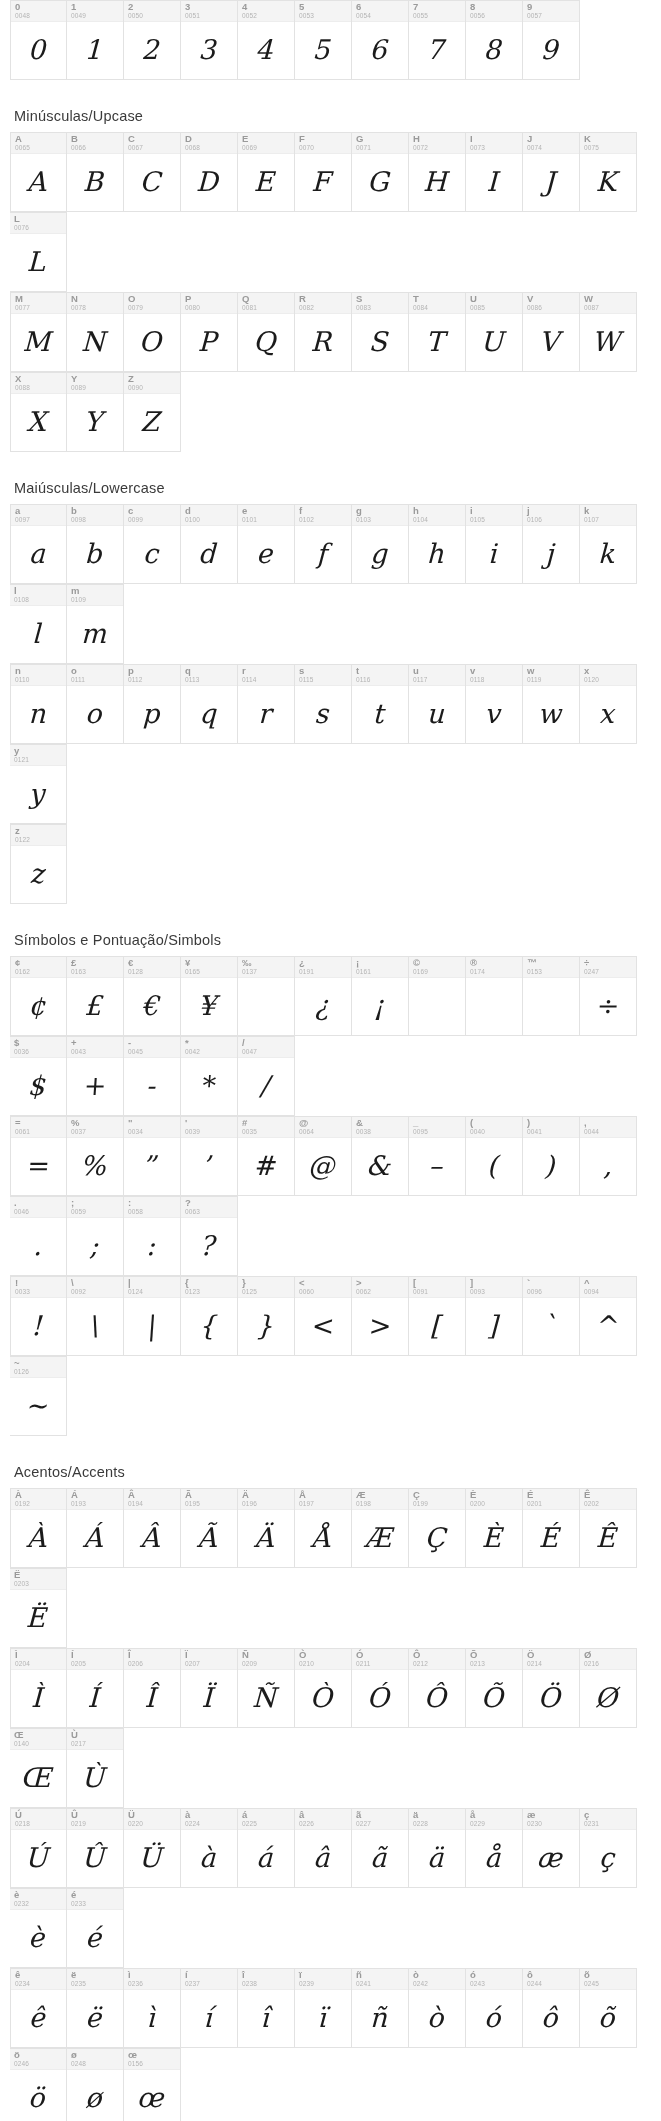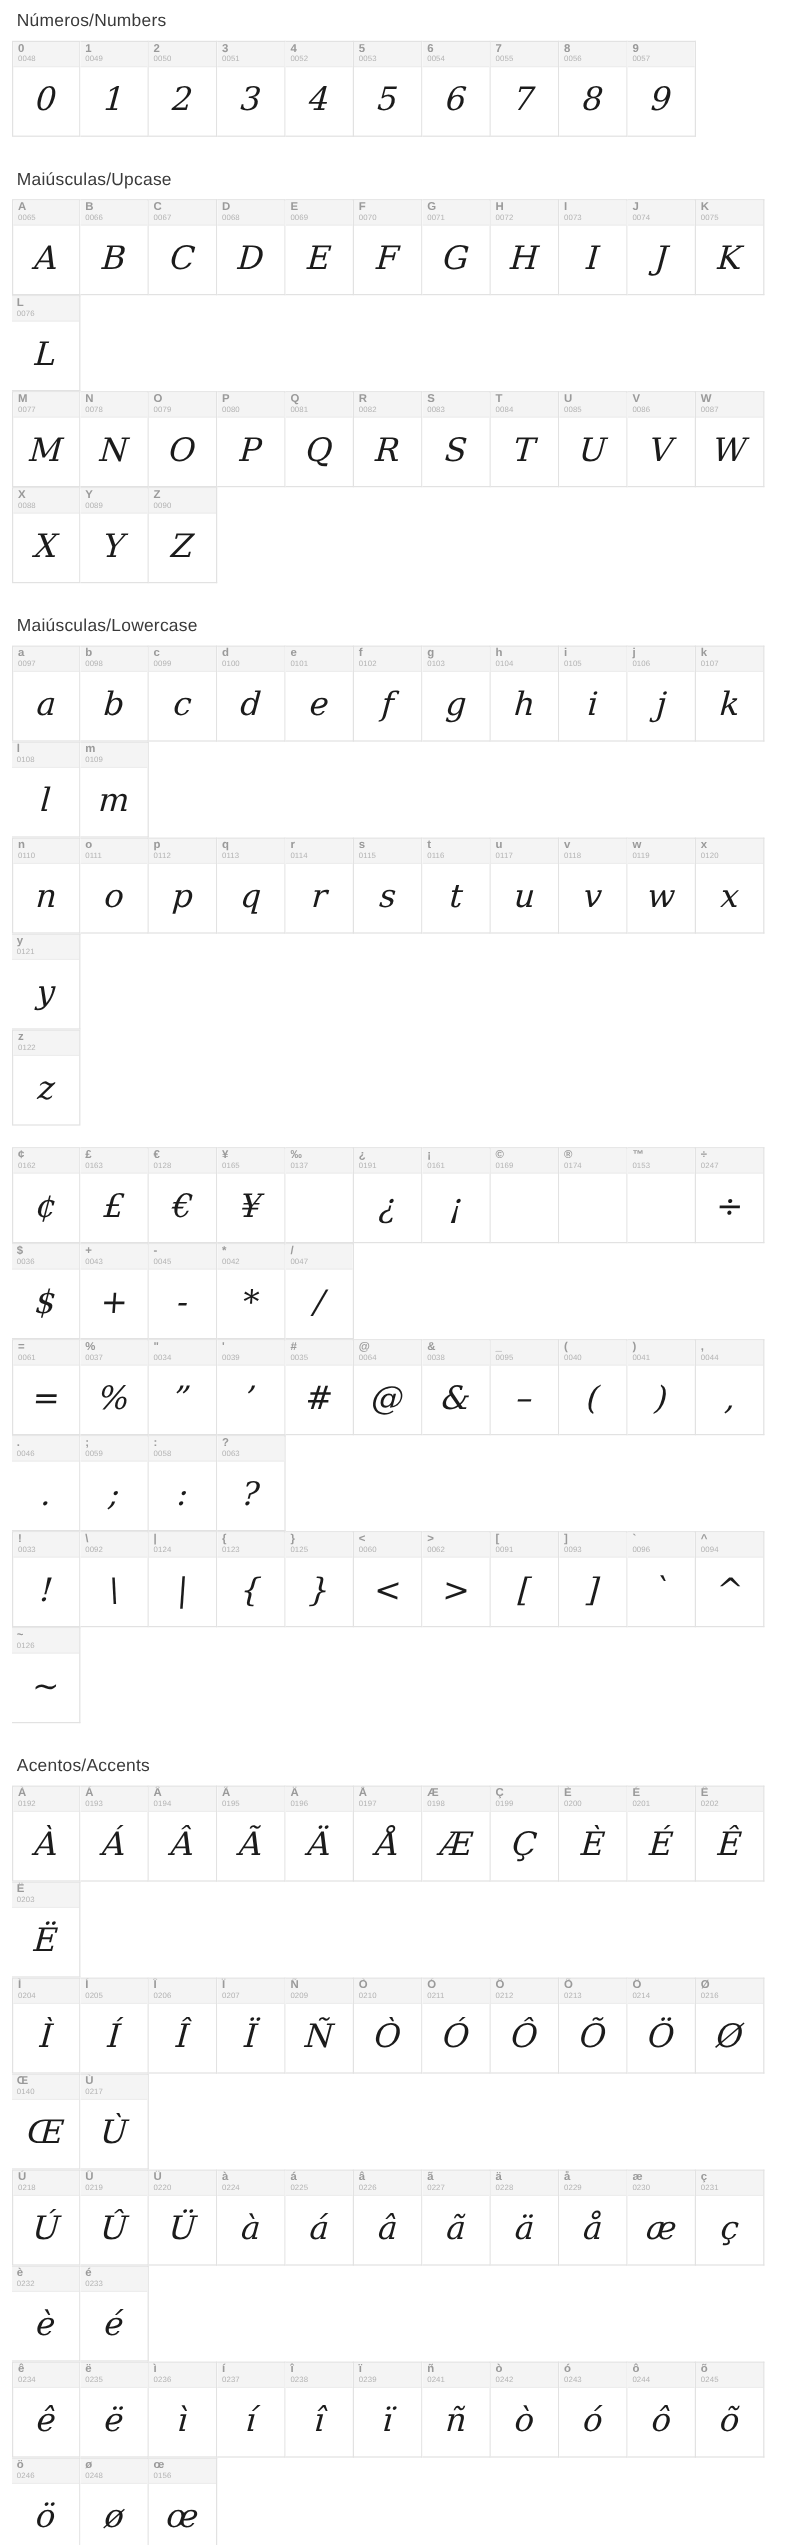--- a/index.html
+++ b/index.html
@@ -88,21 +88,20 @@
     box-sizing: border-box;
     transform: skewX(-4deg);
   }
 </style>
 </head>
 <body>
 
 <div class="page">
   <div id="sections-root">
       <div class="section">
-        <div class="section-title">Números/Numbers</div>
         <div class="grid">
           <div class="cell first-in-row top-row">
             <div class="cell-head">
               <span class="cell-char">0</span>
               <span class="cell-code">0048</span>
             </div>
             <div class="cell-glyph">0</div>
           </div>
           <div class="cell top-row">
             <div class="cell-head">
@@ -163,21 +162,21 @@
           <div class="cell top-row">
             <div class="cell-head">
               <span class="cell-char">9</span>
               <span class="cell-code">0057</span>
             </div>
             <div class="cell-glyph">9</div>
           </div>
         </div>
       </div>
       <div class="section">
-        <div class="section-title">Maiúsculas/Upcase</div>
+        <div class="section-title">Minúsculas/Upcase</div>
         <div class="grid">
           <div class="cell first-in-row top-row">
             <div class="cell-head">
               <span class="cell-char">A</span>
               <span class="cell-code">0065</span>
             </div>
             <div class="cell-glyph">A</div>
           </div>
           <div class="cell top-row">
             <div class="cell-head">
@@ -545,20 +544,21 @@
           <div class="cell first-in-row top-row">
             <div class="cell-head">
               <span class="cell-char">z</span>
               <span class="cell-code">0122</span>
             </div>
             <div class="cell-glyph">z</div>
           </div>
         </div>
       </div>
       <div class="section">
+        <div class="section-title">Símbolos e Pontuação/Simbols</div>
         <div class="grid">
           <div class="cell first-in-row top-row">
             <div class="cell-head">
               <span class="cell-char">¢</span>
               <span class="cell-code">0162</span>
             </div>
             <div class="cell-glyph">¢</div>
           </div>
           <div class="cell top-row">
             <div class="cell-head">

